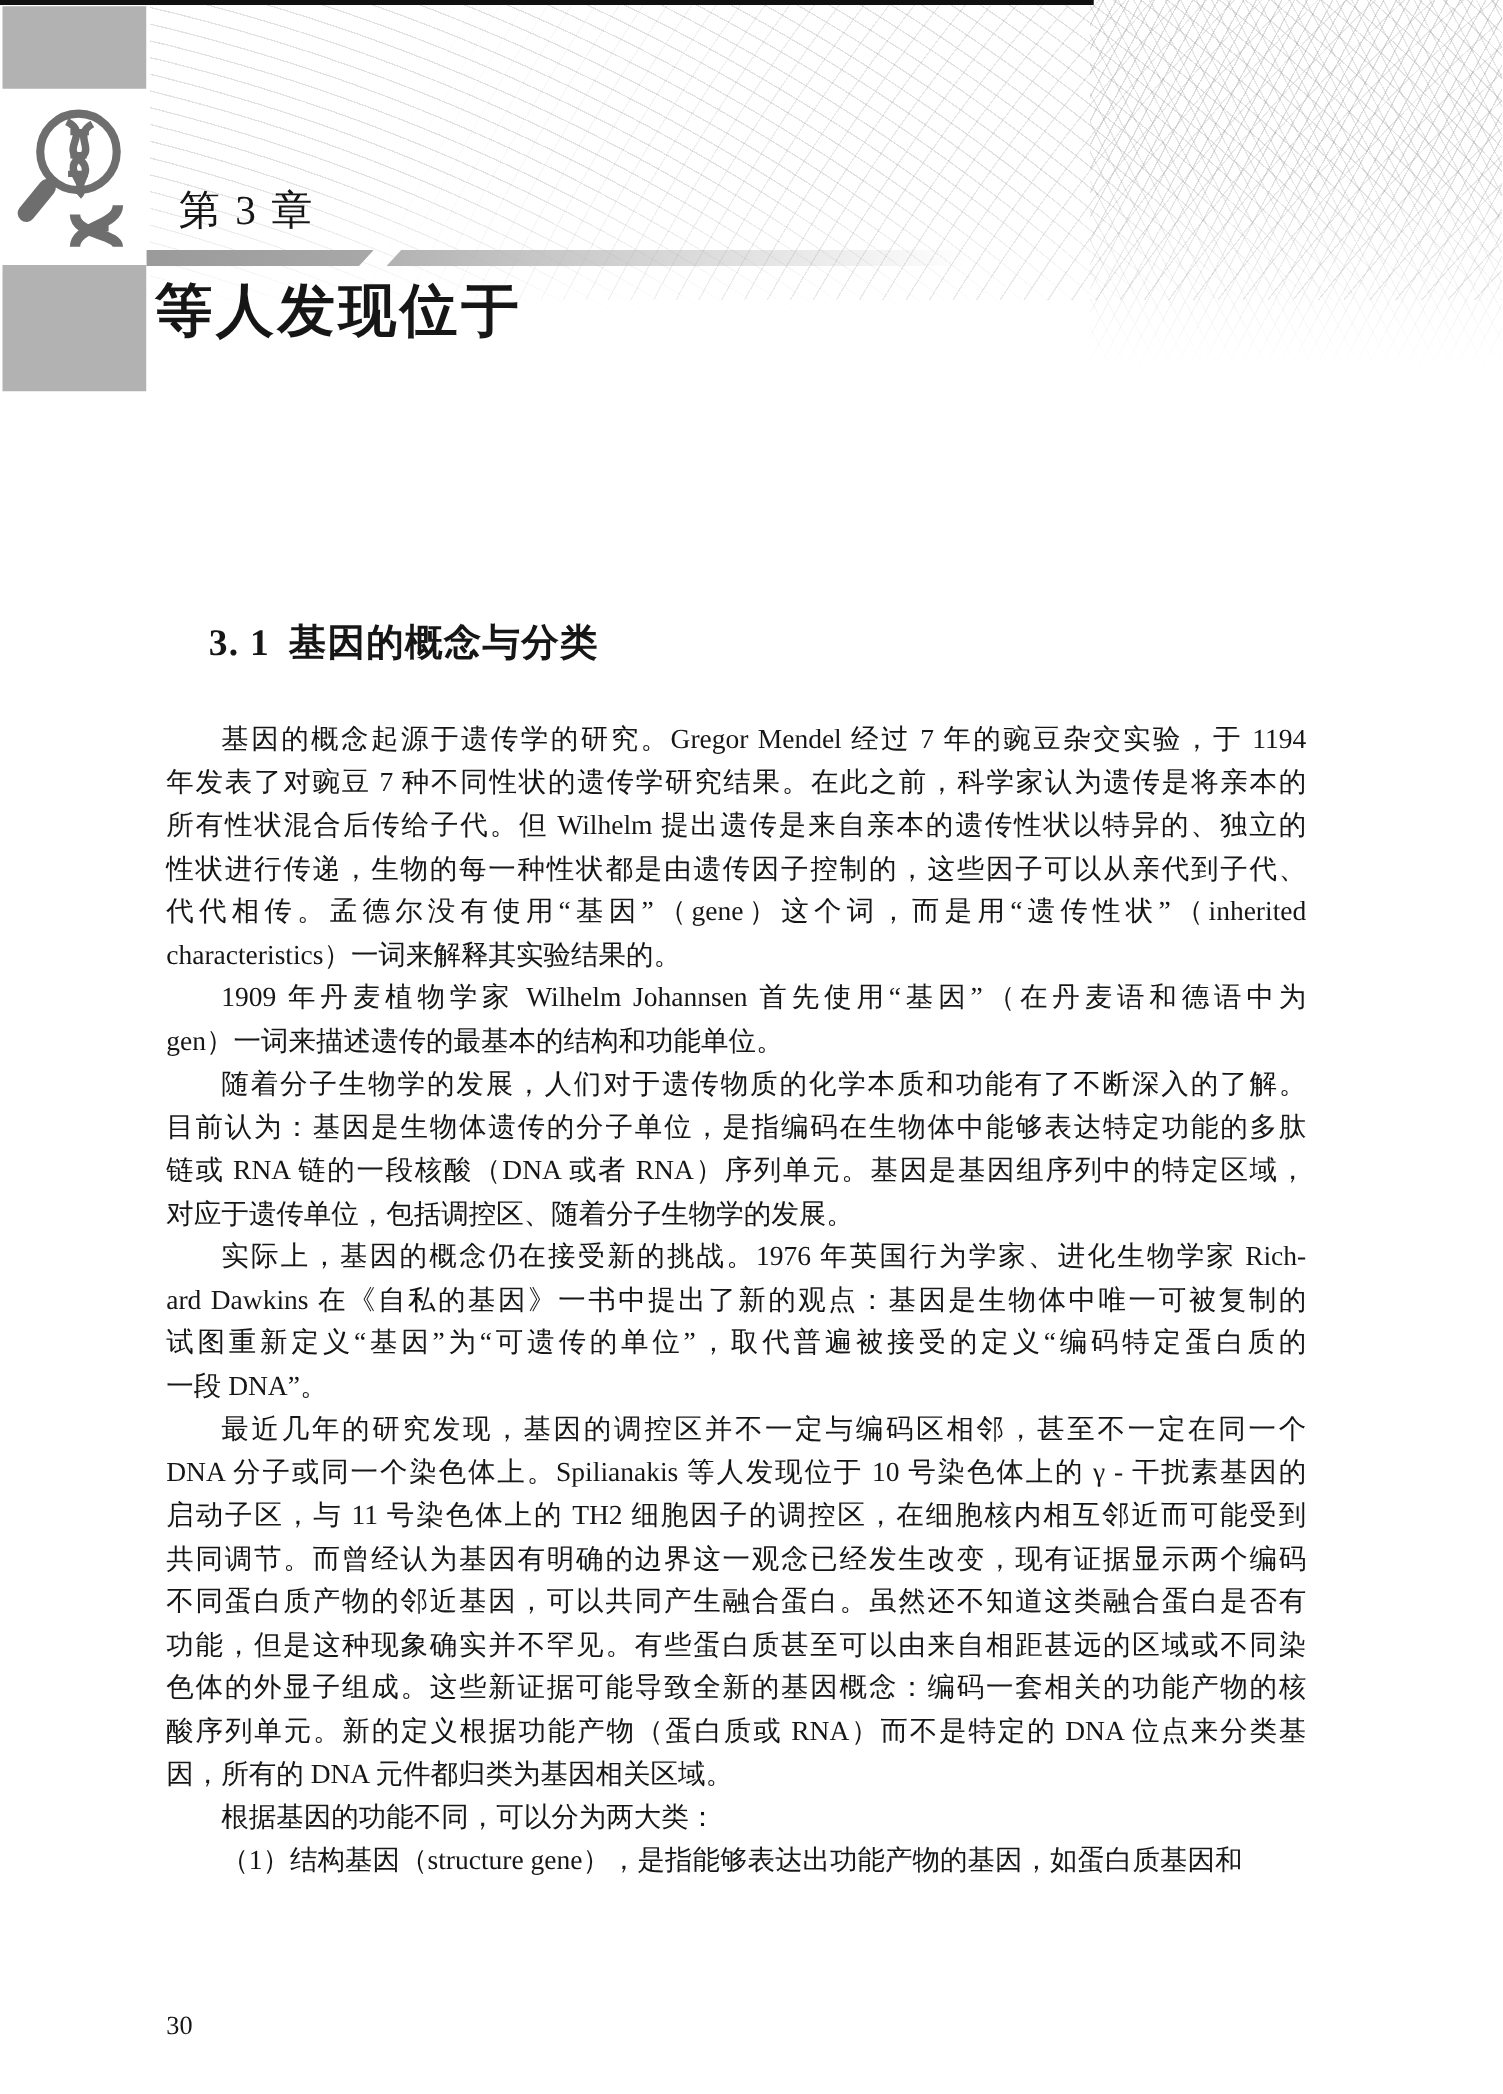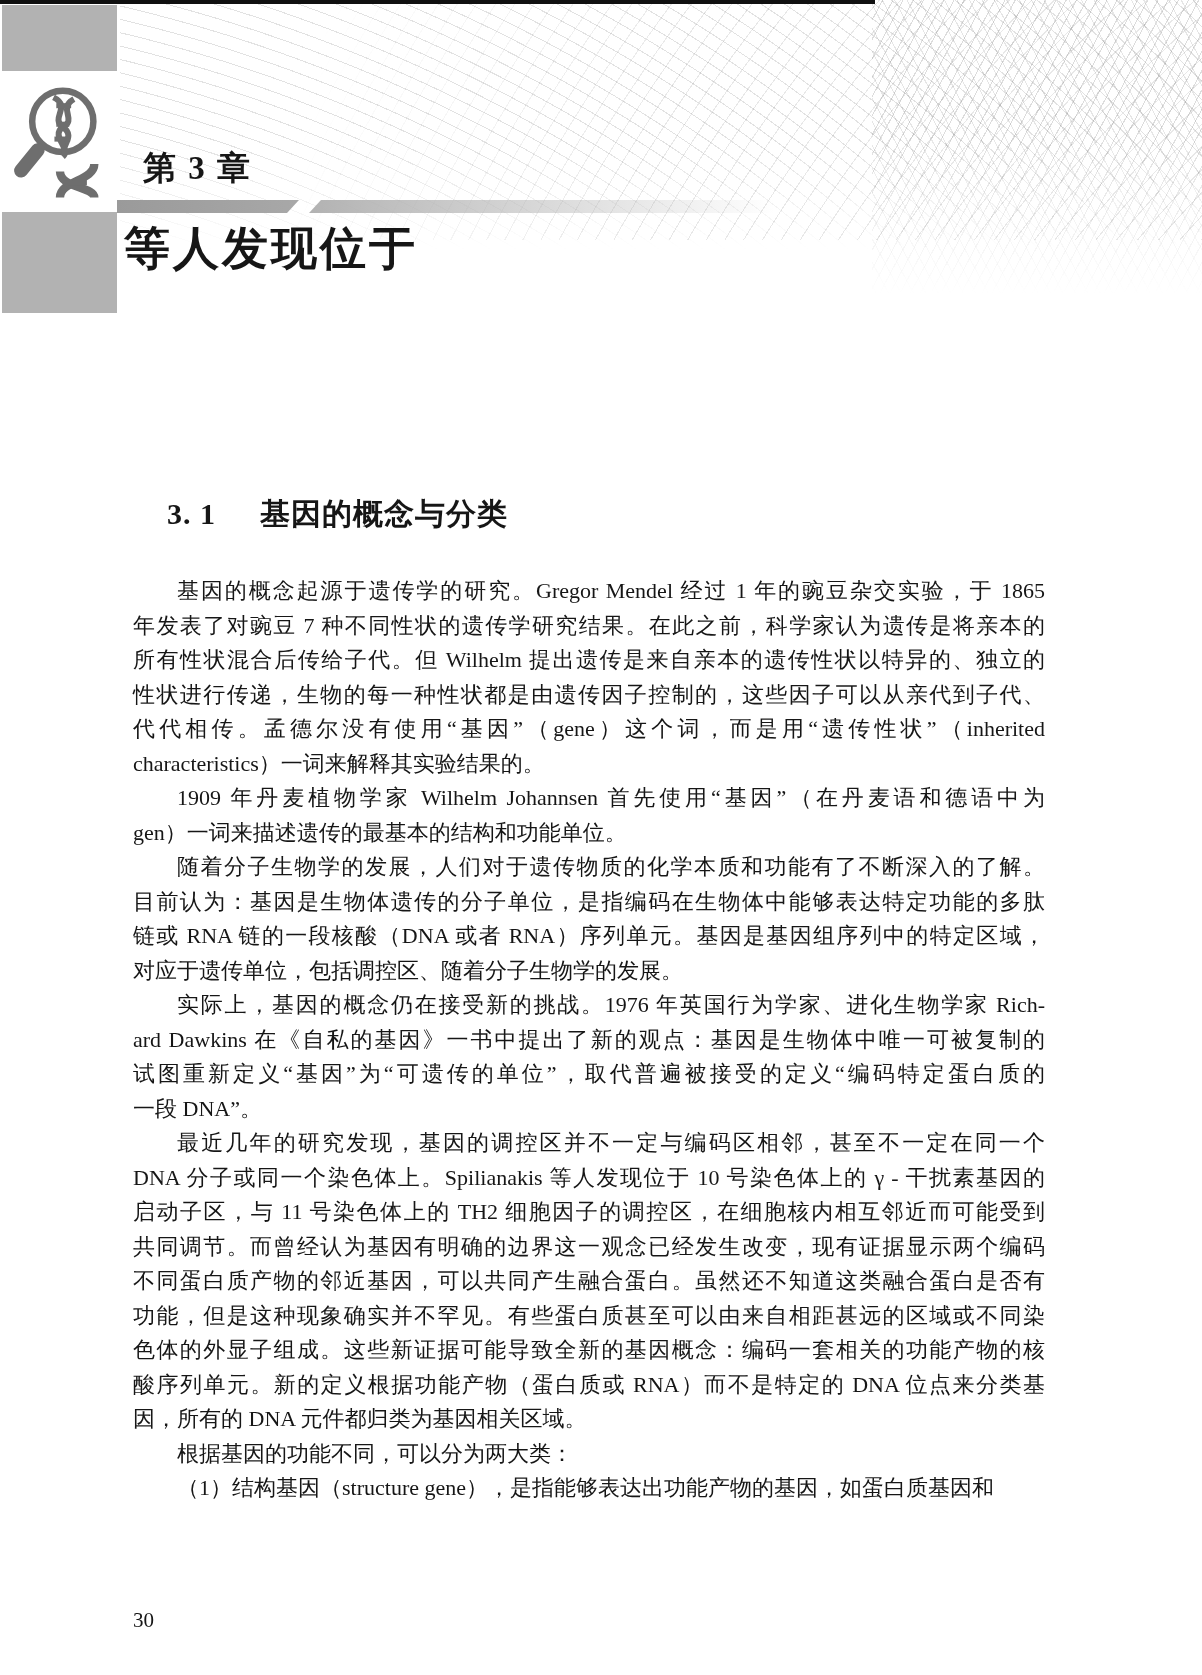--- a/index.html
+++ b/index.html
@@ -35,34 +35,34 @@
     -webkit-mask-composite:source-in;
             mask-image:linear-gradient(to bottom,#000 0 40%,transparent 95%);
   }
   
   .top-bar{position:absolute;left:0;top:0;width:875px;height:4px;background:#101010;}
   .side-block-1{position:absolute;left:2px;top:5px;width:115px;height:66px;background:#b2b2b2;}
   .icon-box{position:absolute;left:2px;top:74px;width:115px;height:131px;background:#ffffff;
             display:flex;align-items:center;justify-content:center;}
   .side-block-2{position:absolute;left:2px;top:212px;width:115px;height:101px;background:#b2b2b2;}
   
-  .chapter-label{position:absolute;left:143px;top:146px;font-size:33px;font-weight:bold;
+  .chapter-label{position:absolute;left:143px;top:146px;font-size:33px;font-weight:normal;
     letter-spacing:2px;white-space:nowrap;}
   .grad-bar-a{position:absolute;left:117px;top:200px;width:182px;height:13px;
     background:linear-gradient(to right,#9a9a9a,#a8a8a8);
     clip-path:polygon(0 0,100% 0,calc(100% - 12px) 100%,0 100%);}
   .grad-bar-b{position:absolute;left:309px;top:200px;width:750px;height:13px;
     background:linear-gradient(to right,#b2b2b2,rgba(255,255,255,0) 62%);
     clip-path:polygon(12px 0,100% 0,100% 100%,0 100%);}
   .chapter-title{position:absolute;left:124px;top:218px;font-size:46px;font-weight:900;
     font-family:"Liberation Sans","DejaVu Sans",sans-serif;letter-spacing:3px;white-space:nowrap;}
   
   .section-heading{position:absolute;left:167px;top:494px;font-size:30px;font-weight:bold;
     white-space:nowrap;letter-spacing:1px;}
-  .section-heading .num{margin-right:44px;}
+  .section-heading .num{margin-right:15px;}
   .text-block{position:absolute;left:133px;top:574px;width:912px;font-size:22px;
     line-height:34.5px;}
   .line{text-align:justify;text-align-last:justify;}
   .line.first{text-indent:2em;}
   .line.end{text-align-last:left;}
   .page-number{position:absolute;left:133px;top:1608px;font-size:21px;}
   .dna-icon svg{display:block;}
 </style>
 </head>
 <body>
@@ -100,21 +100,21 @@
 <div class="grad-bar-a"></div>
 <div class="grad-bar-b"></div>
 <div class="chapter-title">等人发现位于</div>
 
 <div class="section-heading">
   <span class="num">3. 1</span><span>基因的概念与分类</span>
 </div>
 
 <div class="text-block">
   <div class="para">
-    <div class="line first">基因的概念起源于遗传学的研究。Gregor Mendel 经过 1 年的豌豆杂交实验，于 1865</div>
+    <div class="line first">基因的概念起源于遗传学的研究。Gregor Mendel 经过 7 年的豌豆杂交实验，于 1194</div>
     <div class="line">年发表了对豌豆 7 种不同性状的遗传学研究结果。在此之前，科学家认为遗传是将亲本的</div>
     <div class="line">所有性状混合后传给子代。但 Wilhelm 提出遗传是来自亲本的遗传性状以特异的、独立的</div>
     <div class="line">性状进行传递，生物的每一种性状都是由遗传因子控制的，这些因子可以从亲代到子代、</div>
     <div class="line">代代相传。孟德尔没有使用“基因”（gene）这个词，而是用“遗传性状”（inherited</div>
     <div class="line end">characteristics）一词来解释其实验结果的。</div>
   </div>
   <div class="para">
     <div class="line first">1909 年丹麦植物学家 Wilhelm Johannsen 首先使用“基因”（在丹麦语和德语中为</div>
     <div class="line end">gen）一词来描述遗传的最基本的结构和功能单位。</div>
   </div>

